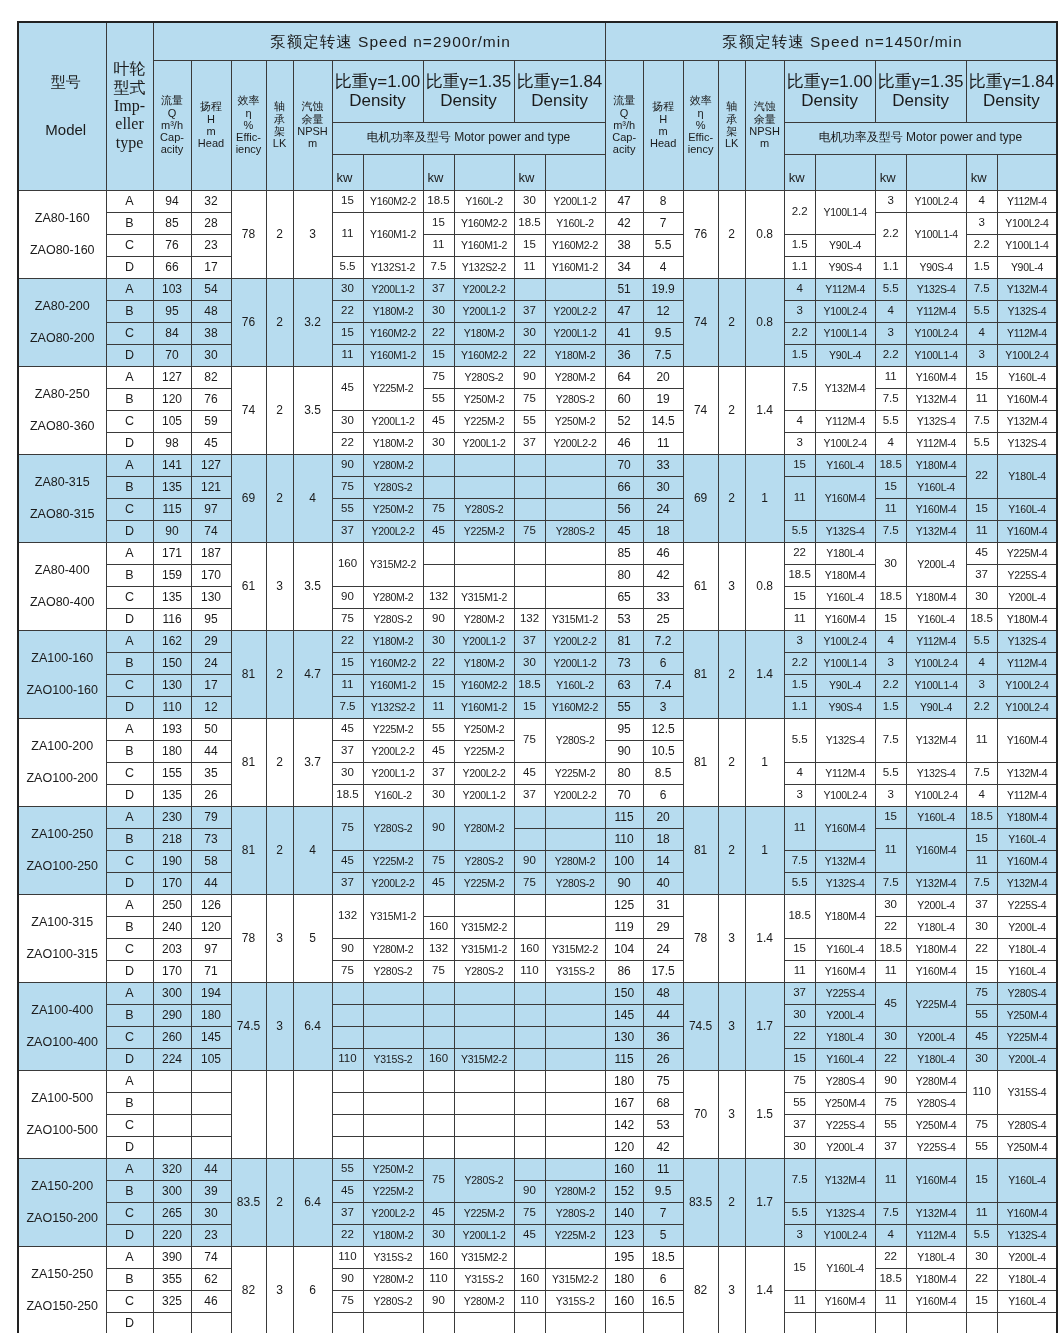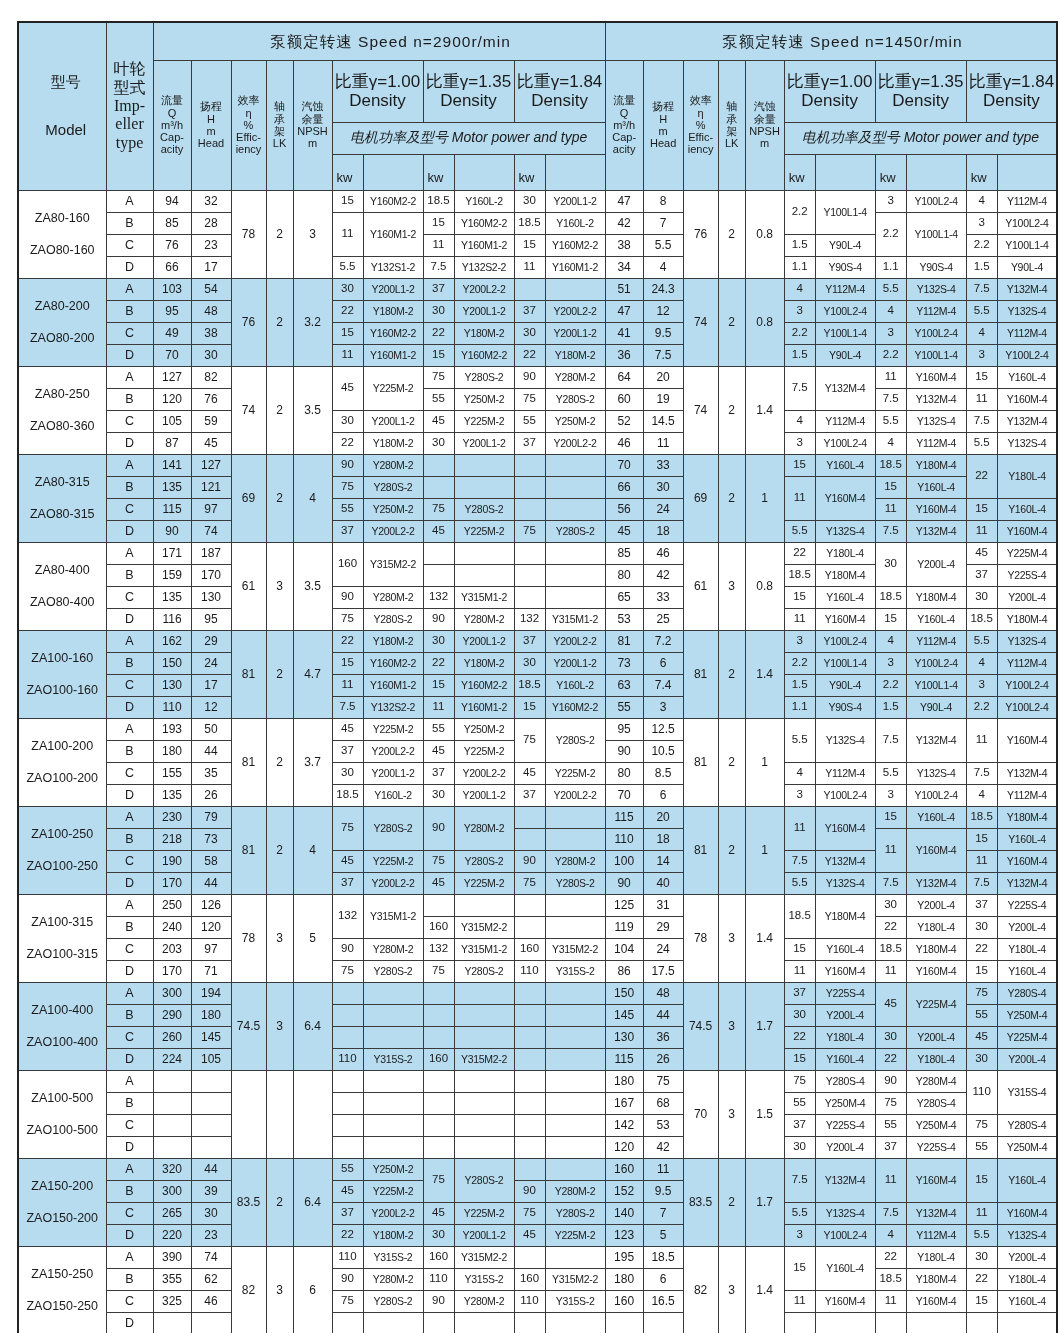--- a/index.html
+++ b/index.html
@@ -5,21 +5,21 @@
   html,body{margin:0;padding:0;background:#ffffff;}
   body{width:1060px;height:1333px;font-family:"Liberation Sans","DejaVu Sans",sans-serif;color:#1b1b1b;}
   .wrap{padding:21px 17px 0 17px;}
   table{border-collapse:collapse;table-layout:fixed;width:1025px;border:2px solid #222;}
   th,td{border:1px solid #3a3a3a;text-align:center;vertical-align:middle;padding:0 1px;overflow:hidden;}
   thead th{background:#b7dcef;font-weight:normal;white-space:pre-line;line-height:1.12;font-size:11px;}
   th.sec-h{font-size:15.5px;letter-spacing:1px;padding-left:24px;}
   th.model-h{font-size:15px;line-height:3.2;padding-left:8px;}
   th.imp-h{font-size:16px;line-height:1.15;font-family:Liberation Serif, serif;}
   th.den-h{font-size:17px;}
-  th.motor-h{font-size:14px;font-style:italic;}
+  th.motor-h{font-size:12px;}
   th.kw-h{font-size:13px;text-align:left;vertical-align:bottom;padding:0 0 4px 4px;margin-top:12px;}
   tbody td{font-size:12px;height:21px;line-height:1.02;}
   tbody tr.blue td{background:#b7dcef;}
   tbody tr.white td{background:#ffffff;}
   td.model-cell{font-size:12.5px;white-space:pre-line;line-height:2.6;text-align:center;}
   td.imp-cell{font-size:12.5px;}
   td.col-type{font-size:10.5px;letter-spacing:-0.3px;}
   td.col-kw{font-size:11.5px;}
 </style>
 </head>
@@ -230,21 +230,21 @@
           <td rowspan="4">76</td>
           <td rowspan="4">2</td>
           <td rowspan="4">3.2</td>
           <td class="col-kw">30</td>
           <td class="col-type">Y200L1-2</td>
           <td class="col-kw">37</td>
           <td class="col-type">Y200L2-2</td>
           <td class="col-kw"></td>
           <td class="col-type"></td>
           <td>51</td>
-          <td>24.3</td>
+          <td>19.9</td>
           <td rowspan="4">74</td>
           <td rowspan="4">2</td>
           <td rowspan="4">0.8</td>
           <td class="col-kw">4</td>
           <td class="col-type">Y112M-4</td>
           <td class="col-kw">5.5</td>
           <td class="col-type">Y132S-4</td>
           <td class="col-kw">7.5</td>
           <td class="col-type">Y132M-4</td>
         </tr>
@@ -262,21 +262,21 @@
           <td>12</td>
           <td class="col-kw">3</td>
           <td class="col-type">Y100L2-4</td>
           <td class="col-kw">4</td>
           <td class="col-type">Y112M-4</td>
           <td class="col-kw">5.5</td>
           <td class="col-type">Y132S-4</td>
         </tr>
         <tr class="blue">
           <td class="imp-cell">C</td>
-          <td>49</td>
+          <td>84</td>
           <td>38</td>
           <td class="col-kw">15</td>
           <td class="col-type">Y160M2-2</td>
           <td class="col-kw">22</td>
           <td class="col-type">Y180M-2</td>
           <td class="col-kw">30</td>
           <td class="col-type">Y200L1-2</td>
           <td>41</td>
           <td>9.5</td>
           <td class="col-kw">2.2</td>
@@ -361,21 +361,21 @@
           <td>14.5</td>
           <td class="col-kw">4</td>
           <td class="col-type">Y112M-4</td>
           <td class="col-kw">5.5</td>
           <td class="col-type">Y132S-4</td>
           <td class="col-kw">7.5</td>
           <td class="col-type">Y132M-4</td>
         </tr>
         <tr class="white">
           <td class="imp-cell">D</td>
-          <td>87</td>
+          <td>98</td>
           <td>45</td>
           <td class="col-kw">22</td>
           <td class="col-type">Y180M-2</td>
           <td class="col-kw">30</td>
           <td class="col-type">Y200L1-2</td>
           <td class="col-kw">37</td>
           <td class="col-type">Y200L2-2</td>
           <td>46</td>
           <td>11</td>
           <td class="col-kw">3</td>

